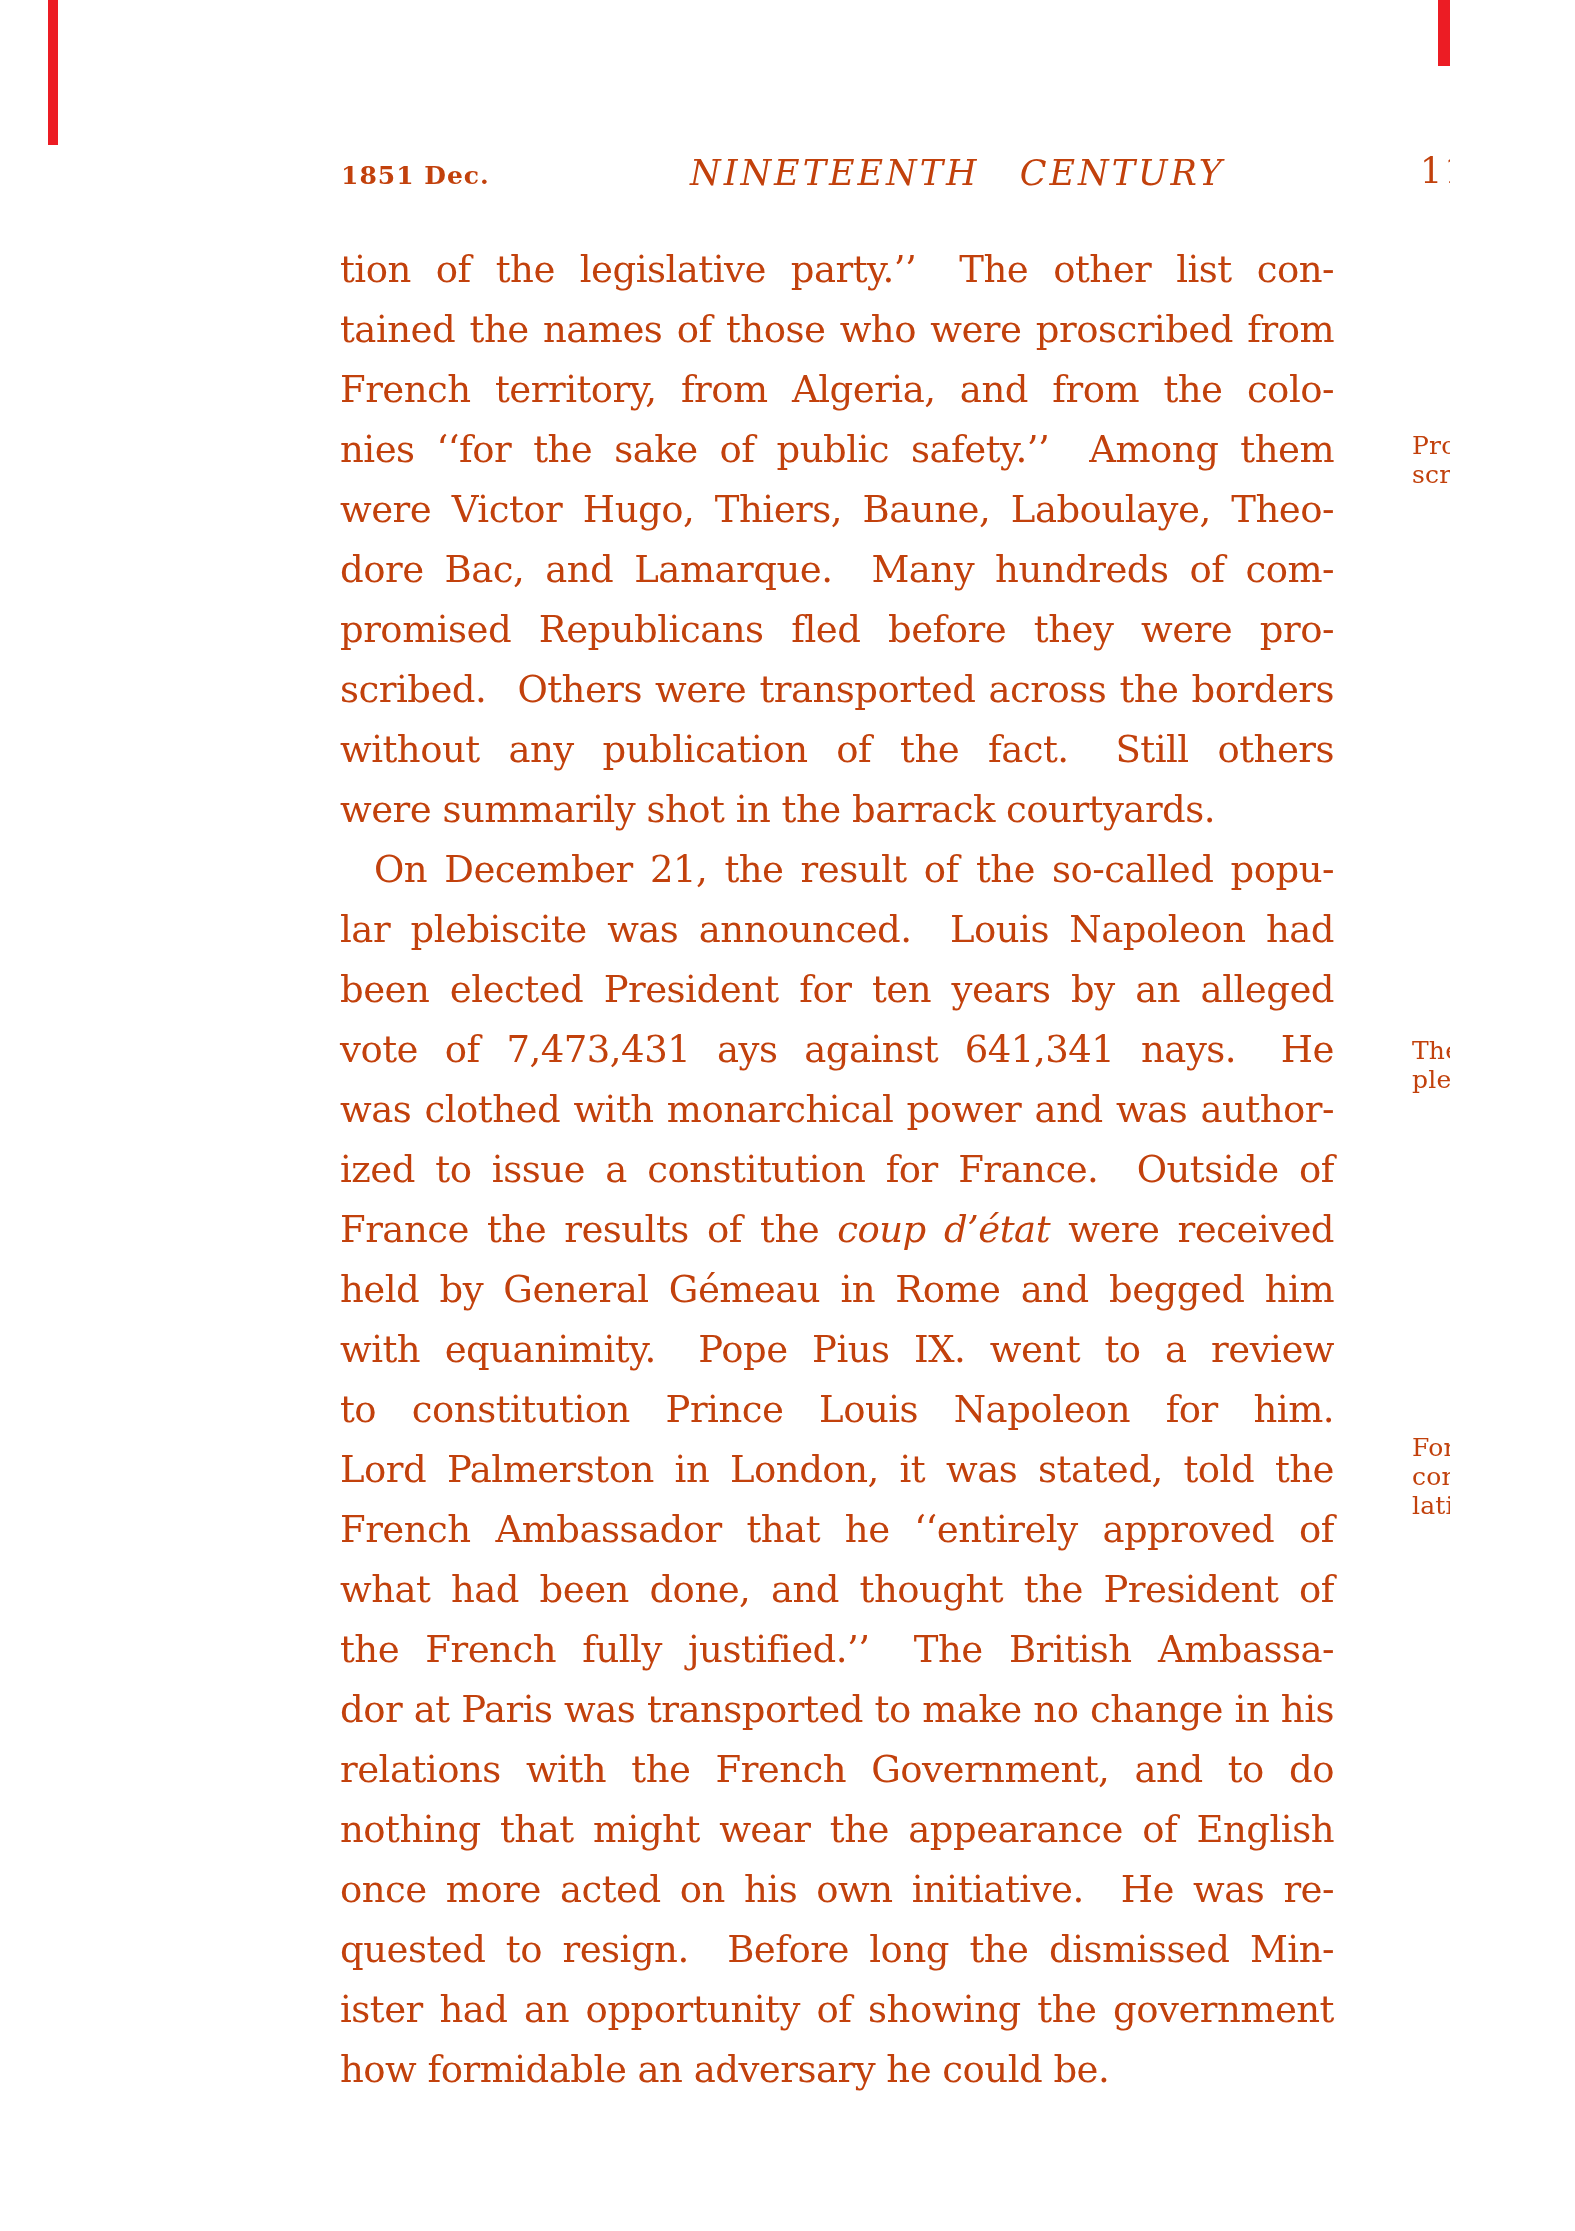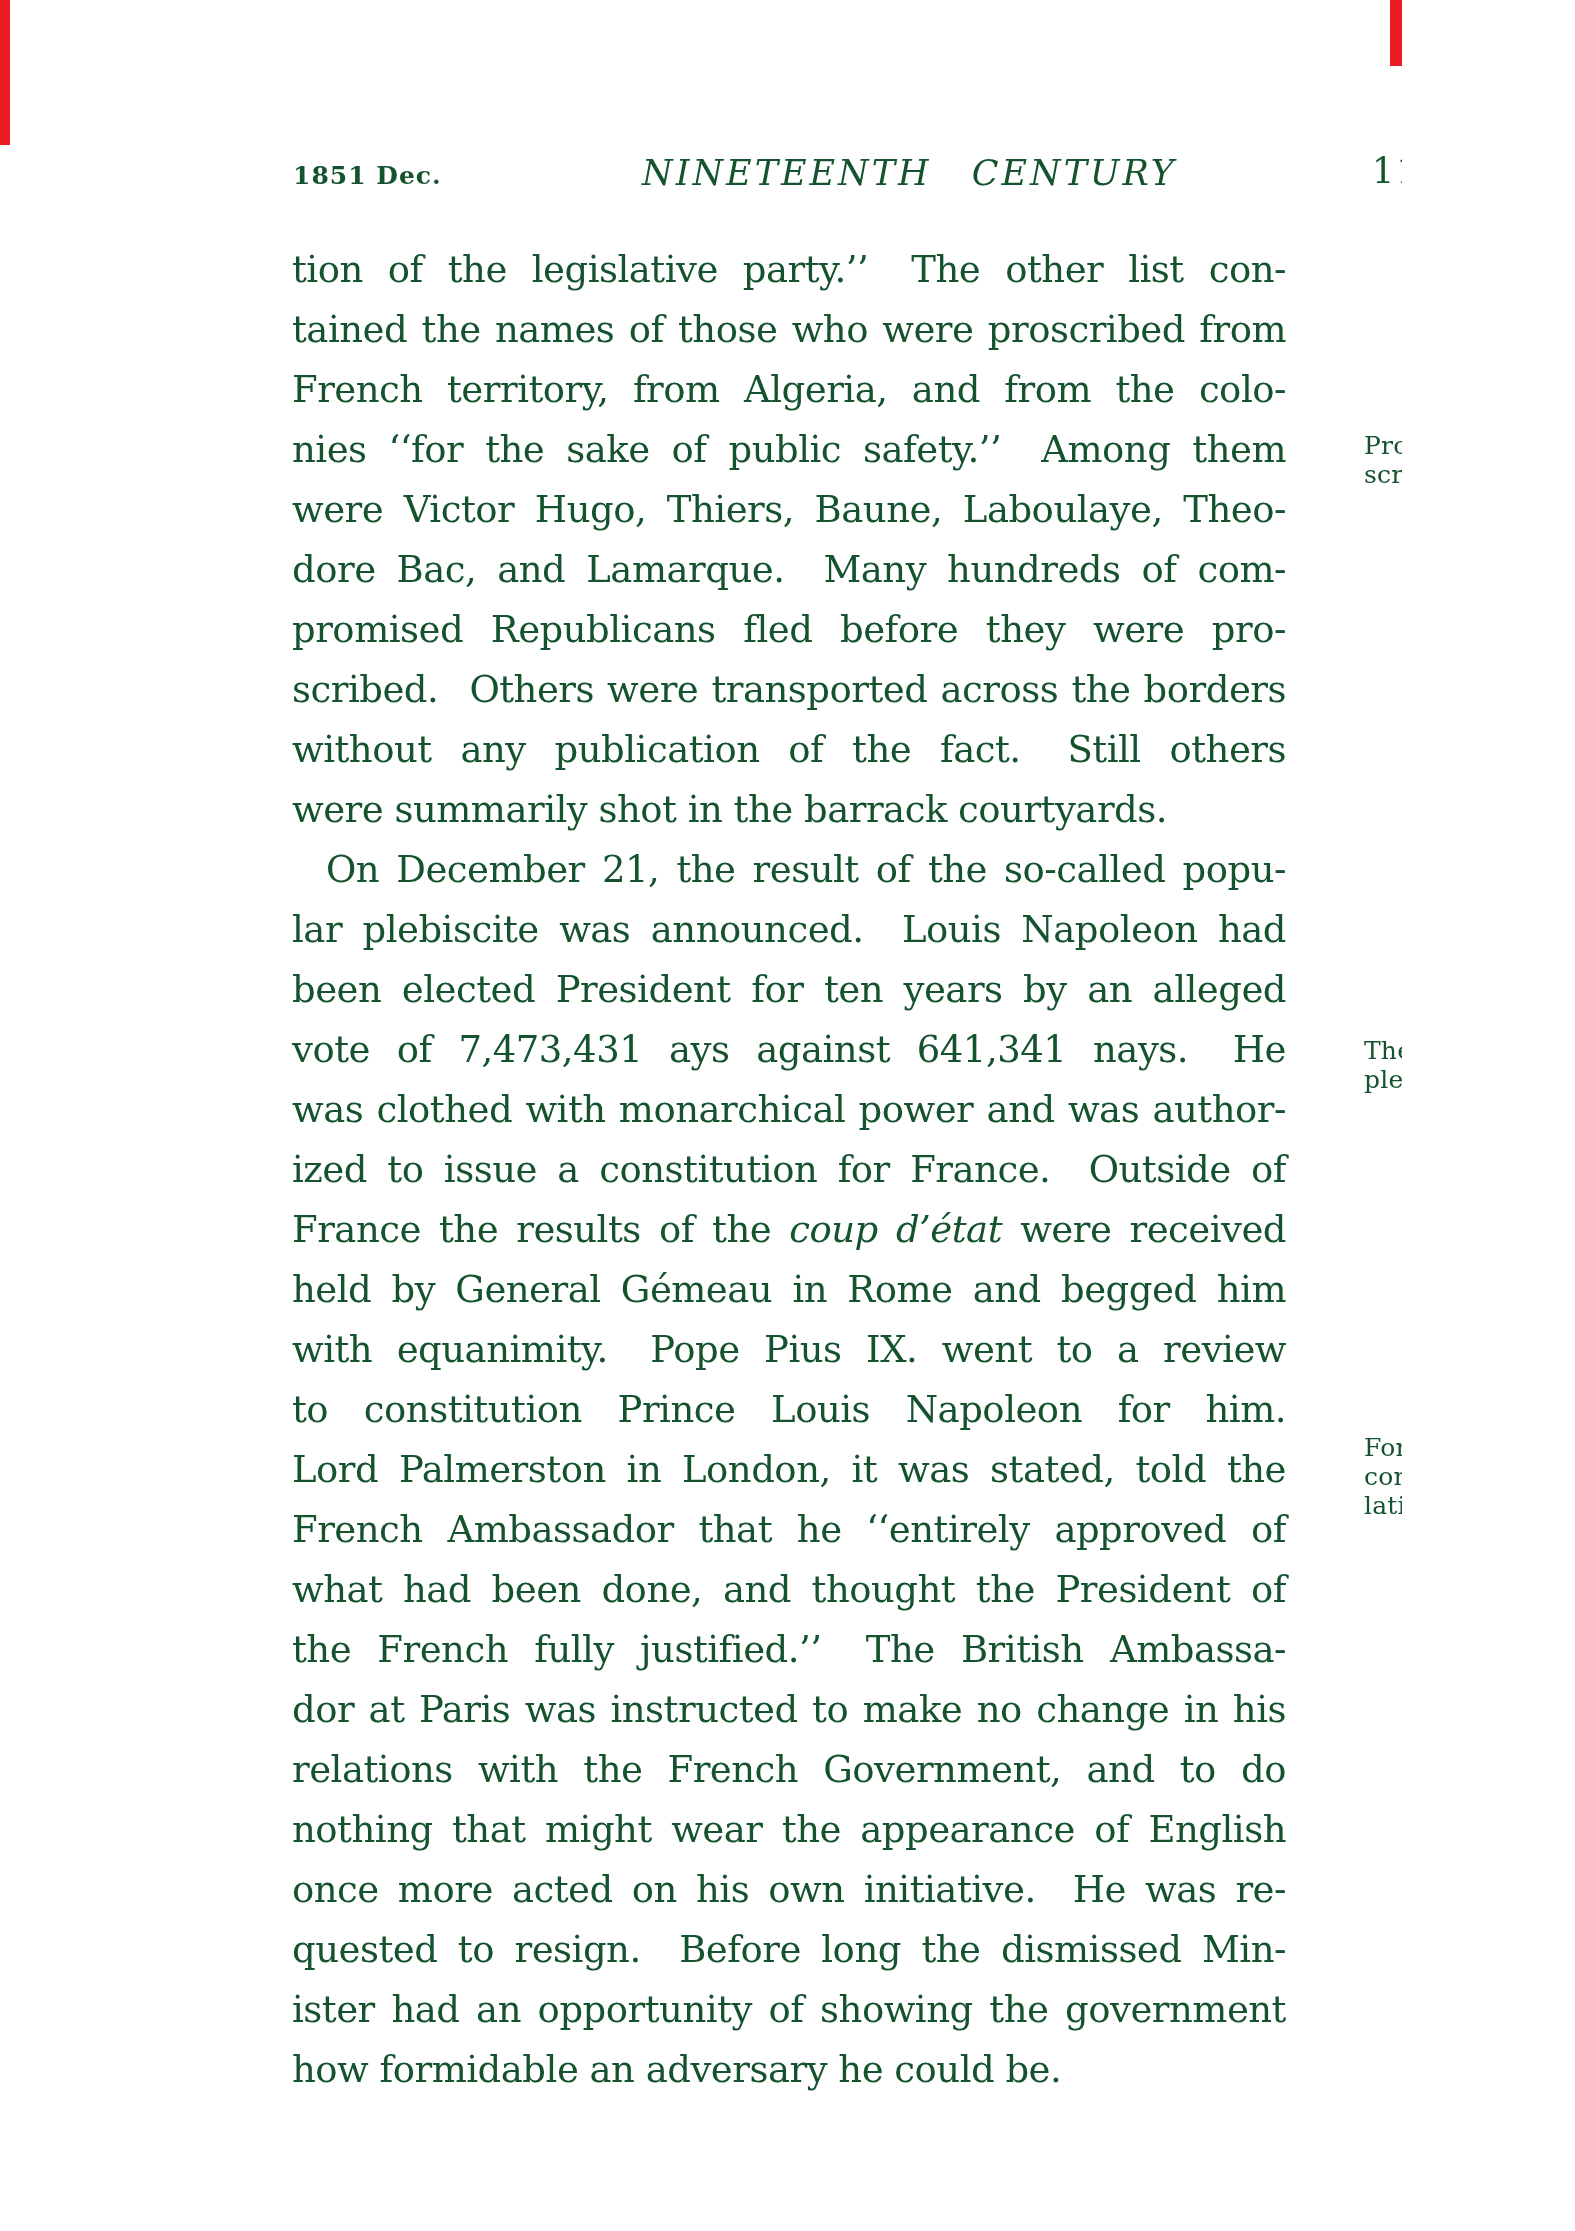--- a/index.html
+++ b/index.html
@@ -1,22 +1,23 @@
 <!DOCTYPE html>
 <html><head>
 <meta charset="utf-8">
 <style>
   html,body{margin:0;padding:0;background:#ffffff;}
   .page{
     position:relative;
     width:1402px;height:2231px;
     background:#ffffff;
     font-family:"DejaVu Serif", serif;
-    color:#14532d;
+    color:#c2410c;
     overflow:hidden;
+    margin-left:48px;
   }
   
   .red-mark{position:absolute;background:#ec1c24;}
   .red-left{left:0;top:0;width:10px;height:145px;}
   .red-right{right:0;top:0;width:12px;height:66px;}
 
   
   .hdr-date{
     position:absolute;left:293px;top:161px;
     font-size:25px;font-weight:bold;letter-spacing:1px;
@@ -86,21 +87,21 @@
       <div class="bline">was clothed with monarchical power and was author-</div>
       <div class="bline">ized to issue a constitution for France.  Outside of</div>
       <div class="bline">France the results of the <i>coup d’état</i> were received</div>
       <div class="bline">held by General Gémeau in Rome and begged him</div>
       <div class="bline">with equanimity.  Pope Pius IX. went to a review</div>
       <div class="bline">to constitution Prince Louis Napoleon for him.</div>
       <div class="bline">Lord Palmerston in London, it was stated, told the</div>
       <div class="bline">French Ambassador that he ‘‘entirely approved of</div>
       <div class="bline">what had been done, and thought the President of</div>
       <div class="bline">the French fully justified.’’  The British Ambassa-</div>
-      <div class="bline">dor at Paris was instructed to make no change in his</div>
+      <div class="bline">dor at Paris was transported to make no change in his</div>
       <div class="bline">relations with the French Government, and to do</div>
       <div class="bline">nothing that might wear the appearance of English</div>
       <div class="bline">once more acted on his own initiative.  He was re-</div>
       <div class="bline">quested to resign.  Before long the dismissed Min-</div>
       <div class="bline">ister had an opportunity of showing the government</div>
       <div class="bline pend">how formidable an adversary he could be.</div>
     </main>
 
   <aside class="sidenote sn1">
     <div class="sn-line">Pro-</div>

